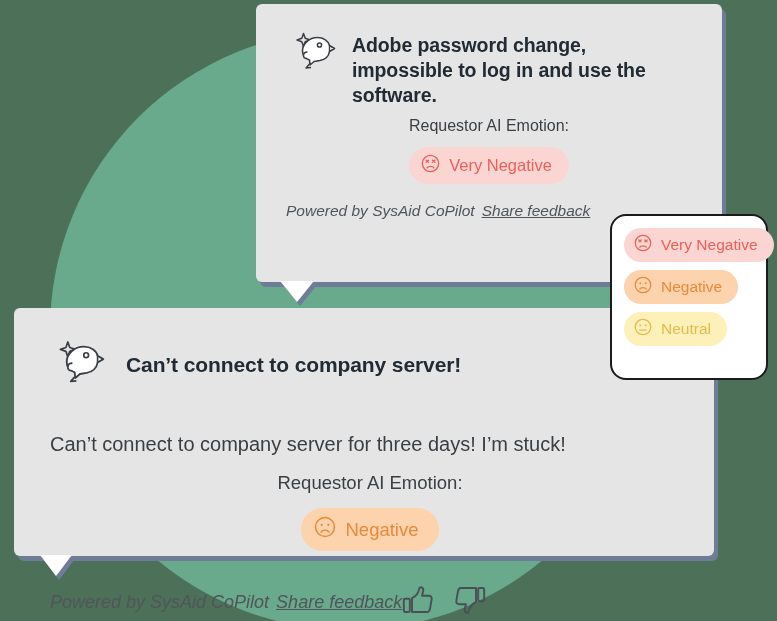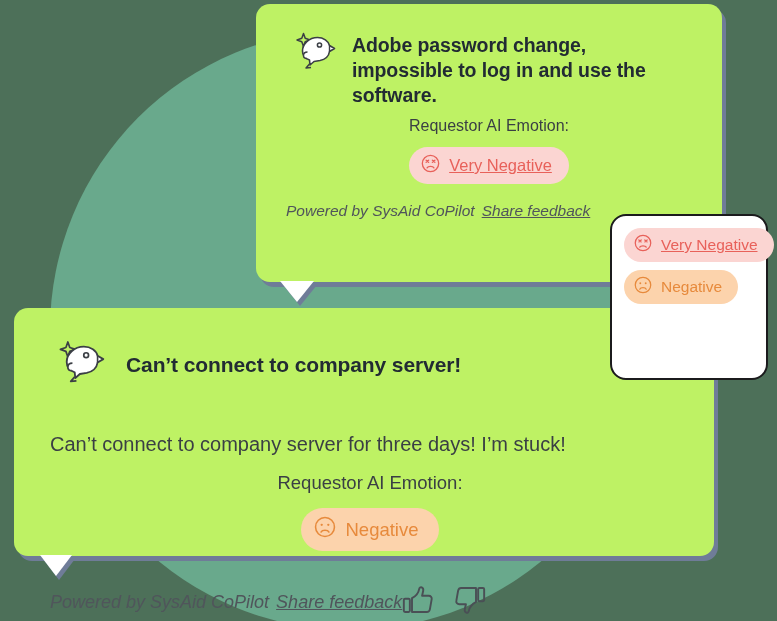--- a/index.html
+++ b/index.html
@@ -16,22 +16,22 @@
   .bg-circle{
     position:absolute;
     left:50px;top:30px;width:600px;height:600px;
     border-radius:50%;
     background:#69a98c;
   }
 
   
   .card{
     position:absolute;
-    background:#bef264;
-    border-radius:14px;
+    background:#e5e5e5;
+    border-radius:6px;
     box-shadow:4px 5px 0 0 #6f7c98;
   }
   .card-inner{position:relative;width:100%;height:100%;}
 
   
   .tail{position:absolute;width:0;height:0;}
 
   
   #card-top{
     left:256px;top:4px;width:466px;height:278px;
@@ -88,21 +88,21 @@
   .chip{
     display:inline-flex;align-items:center;gap:9px;
     border-radius:999px;
     white-space:nowrap;
   }
   .chip .face{flex:0 0 auto;display:block;}
   .chip-lg{padding:7px 17px 7px 12px;font-size:16.5px;}
   .chip-xl{padding:8px 20px 8px 13px;font-size:18.5px;}
   .chip-sm{padding:6px 16px 6px 10px;font-size:15.5px;}
 
-  .chip-verynegative{background:#fbd5d2;color:#e8615a;text-decoration:underline;}
+  .chip-verynegative{background:#fbd5d2;color:#e8615a;}
   .chip-negative{background:#fcd3ac;color:#e78a3c;}
   .chip-positive{background:#cfe4d6;color:#6ba382;}
   .chip-neutral{background:#fdf0b8;color:#e2bb4e;}
 
   
   .footer{
     display:flex;align-items:center;justify-content:flex-start;
     color:#50555b;font-style:italic;
   }
   #card-top .footer{margin-top:18px;font-size:15.5px;}
@@ -266,16 +266,27 @@
         <svg width="18" height="18" viewBox="0 0 20 20" fill="none">
           <circle cx="10" cy="10" r="8.6" stroke="#e78a3c" stroke-width="1.4"></circle>
           <circle cx="7" cy="8" r="1.05" fill="#e78a3c"></circle>
           <circle cx="13" cy="8" r="1.05" fill="#e78a3c"></circle>
           <path d="M6.4 14.6 C7.4 12.4 12.6 12.4 13.6 14.6" stroke="#e78a3c" stroke-width="1.4" stroke-linecap="round" fill="none"></path>
         </svg>
       </span>
       <span>Negative</span>
     </span>
 
+    <span class="chip chip-sm chip-neutral">
+      <span class="face">
+        <svg width="18" height="18" viewBox="0 0 20 20" fill="none">
+          <circle cx="10" cy="10" r="8.6" stroke="#e2bb4e" stroke-width="1.4"></circle>
+          <circle cx="7" cy="8" r="1.05" fill="#e2bb4e"></circle>
+          <circle cx="13" cy="8" r="1.05" fill="#e2bb4e"></circle>
+          <path d="M6.4 13.4 L13.6 13.4" stroke="#e2bb4e" stroke-width="1.4" stroke-linecap="round"></path>
+        </svg>
+      </span>
+      <span>Neutral</span>
+    </span>
 
   </div>
 
 </div>
 
 </body></html>

